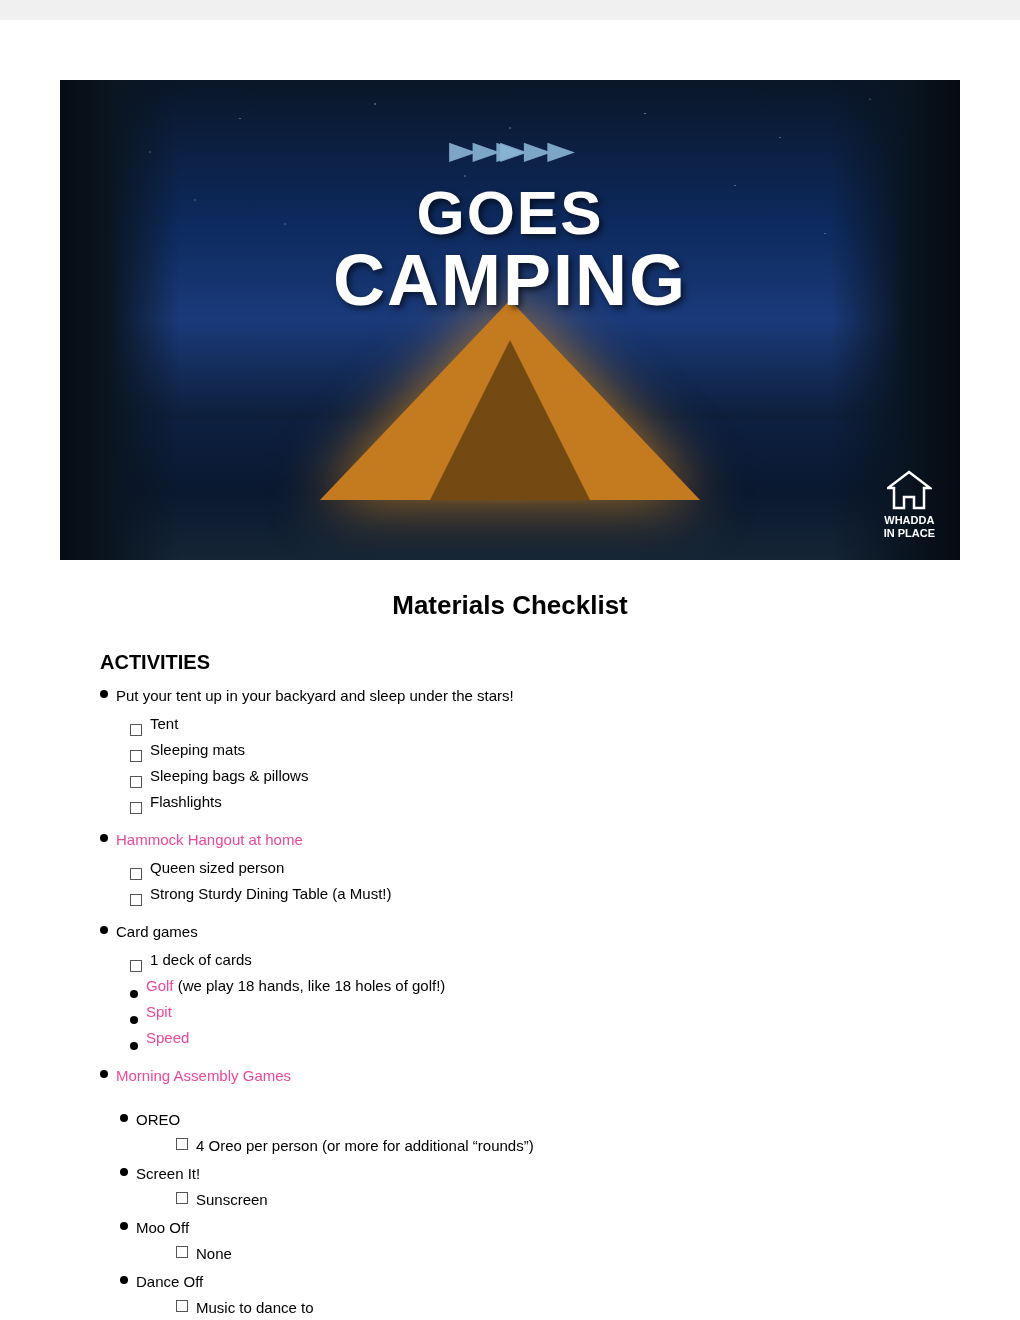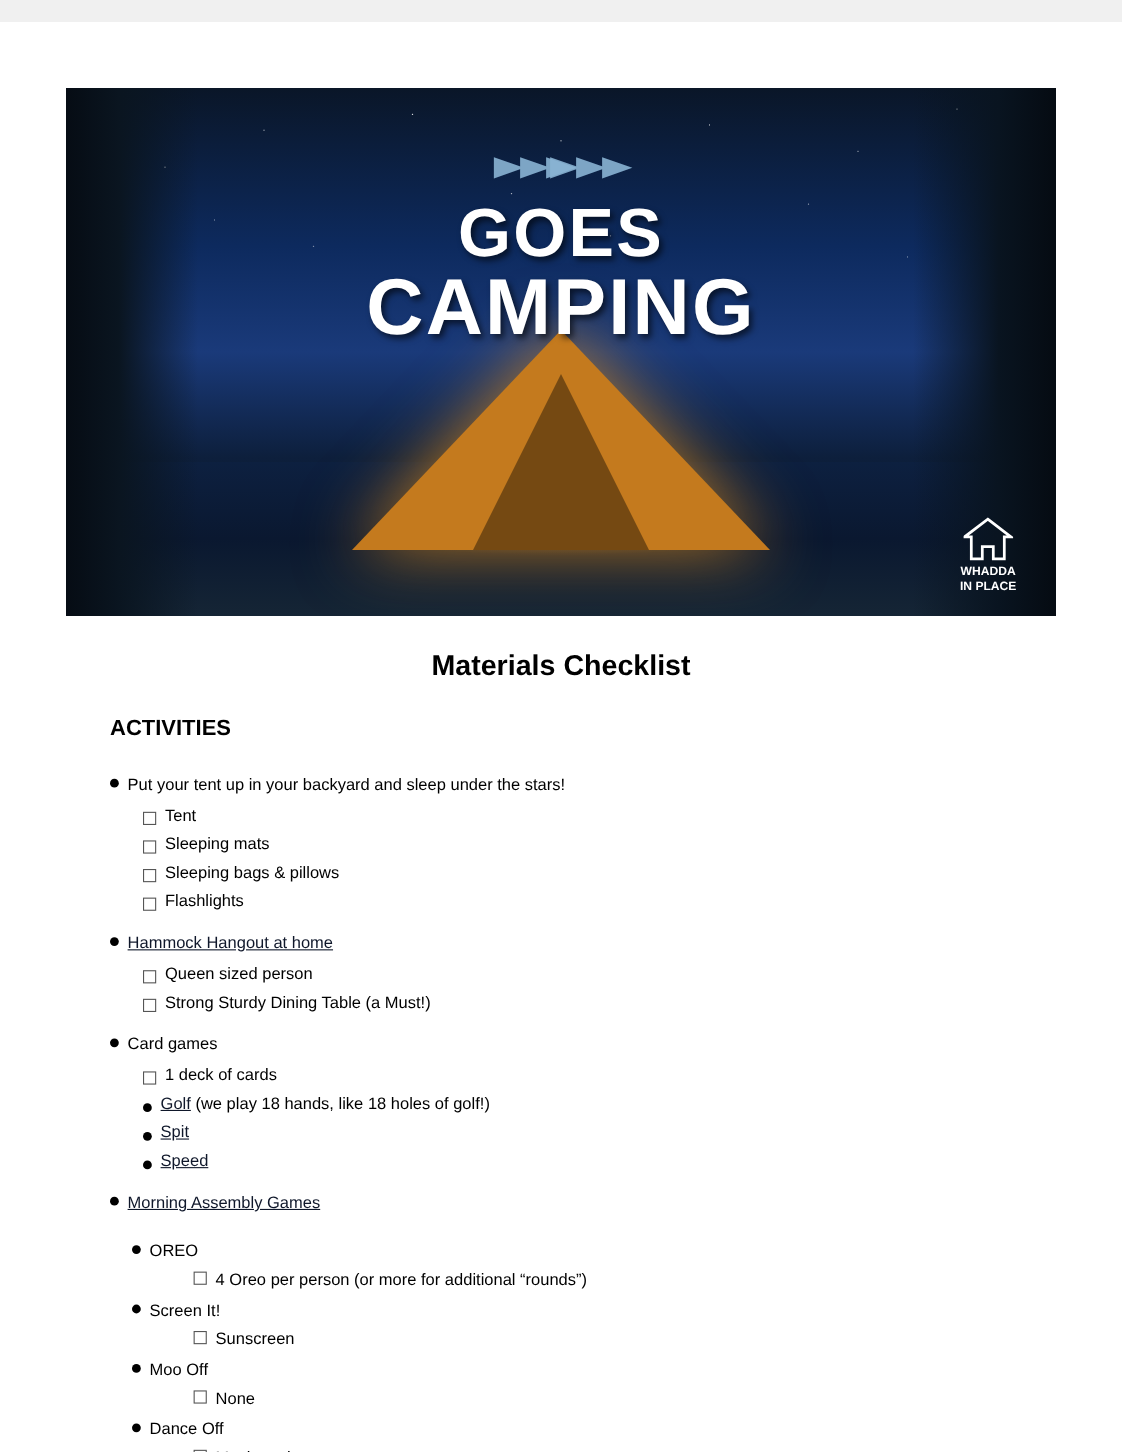--- a/index.html
+++ b/index.html
@@ -220,21 +220,21 @@
       font-family: Arial Black, sans-serif;
       display: block;
       text-shadow: 3px 3px 6px rgba(0,0,0,0.6);
       letter-spacing: 2px;
     }
 
     
     .whadda-logo {
       position: absolute;
       bottom: 20px;
-      right: 36px;
+      right: 25px;
       z-index: 10;
       text-align: center;
       color: white;
     }
 
     .whadda-house {
       width: 45px;
       height: 40px;
       margin: 0 auto 4px;
     }
@@ -259,21 +259,21 @@
       font-weight: bold;
       color: #000;
       margin-bottom: 30px;
       font-family: Liberation Sans, sans-serif;
     }
 
     .section-heading {
       font-size: 20px;
       font-weight: bold;
       color: #000;
-      margin-bottom: 28px;
+      margin-bottom: 10px;
       font-family: Arial, sans-serif;
     }
 
     .activities-list {
       list-style: none;
       padding: 0;
       font-family: Arial, sans-serif;
       font-size: 15px;
       line-height: 1.6;
     }
@@ -299,37 +299,36 @@
     }
 
     .sub-list {
       list-style: none;
       padding-left: 30px;
       margin-top: 4px;
     }
 
     .sub-list li {
       display: flex;
-      align-items: center;
+      align-items: flex-end;
       gap: 8px;
       margin-bottom: 2px;
     }
 
     .checkbox-icon {
       width: 12px;
       height: 12px;
       border: 1.5px solid #555;
       background: white;
       margin-top: 4px;
       flex-shrink: 0;
     }
 
     .link-text {
-      color: #0f172a;
-      text-decoration: underline;
+      color: #ec4899;
       cursor: pointer;
     }
 
     .sub-bullet-list {
       list-style: none;
       padding-left: 20px;
       margin-top: 20px;
     }
 
     .sub-bullet-list li {

